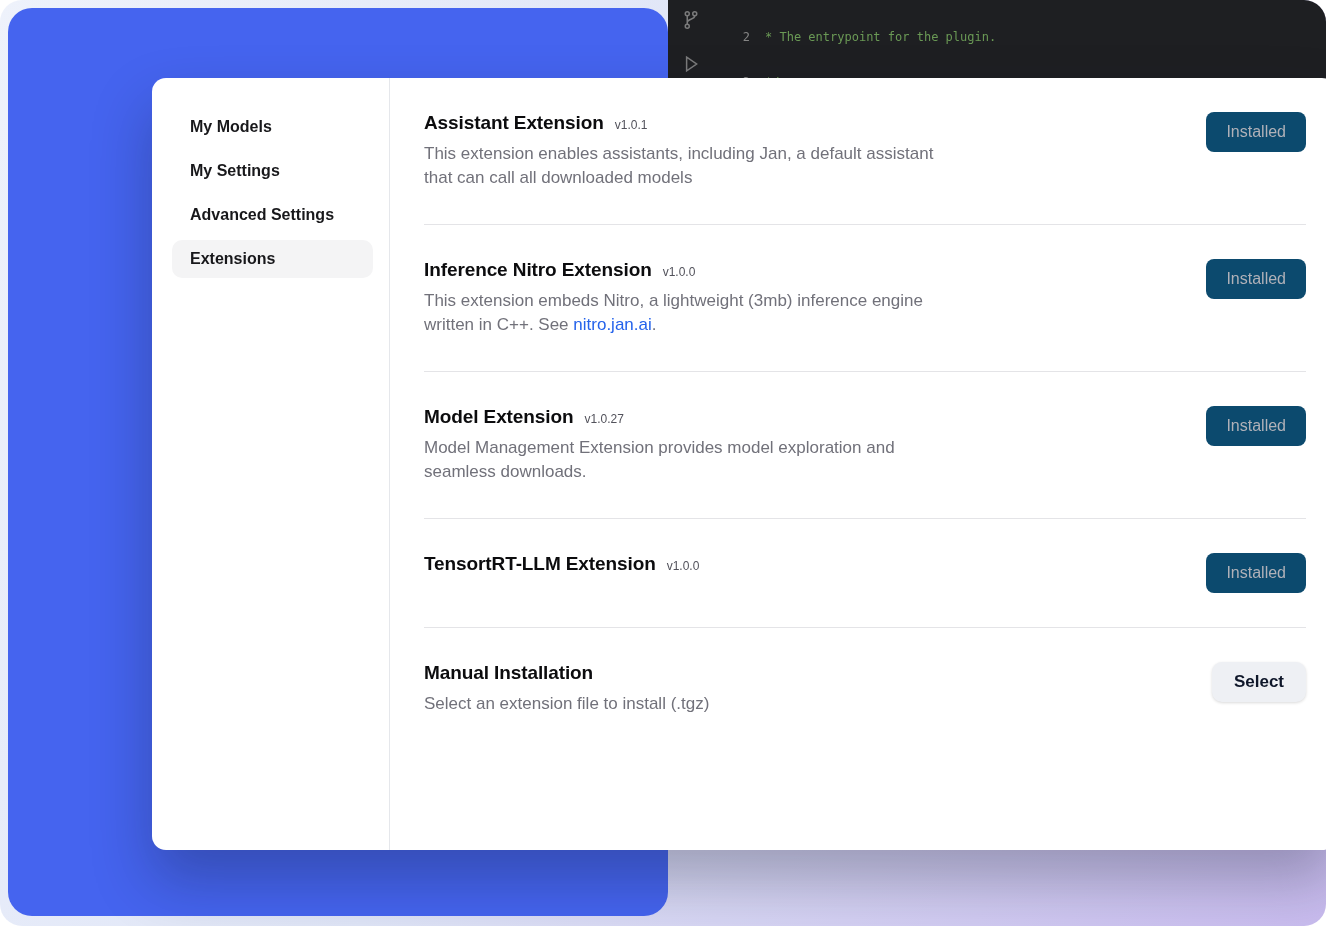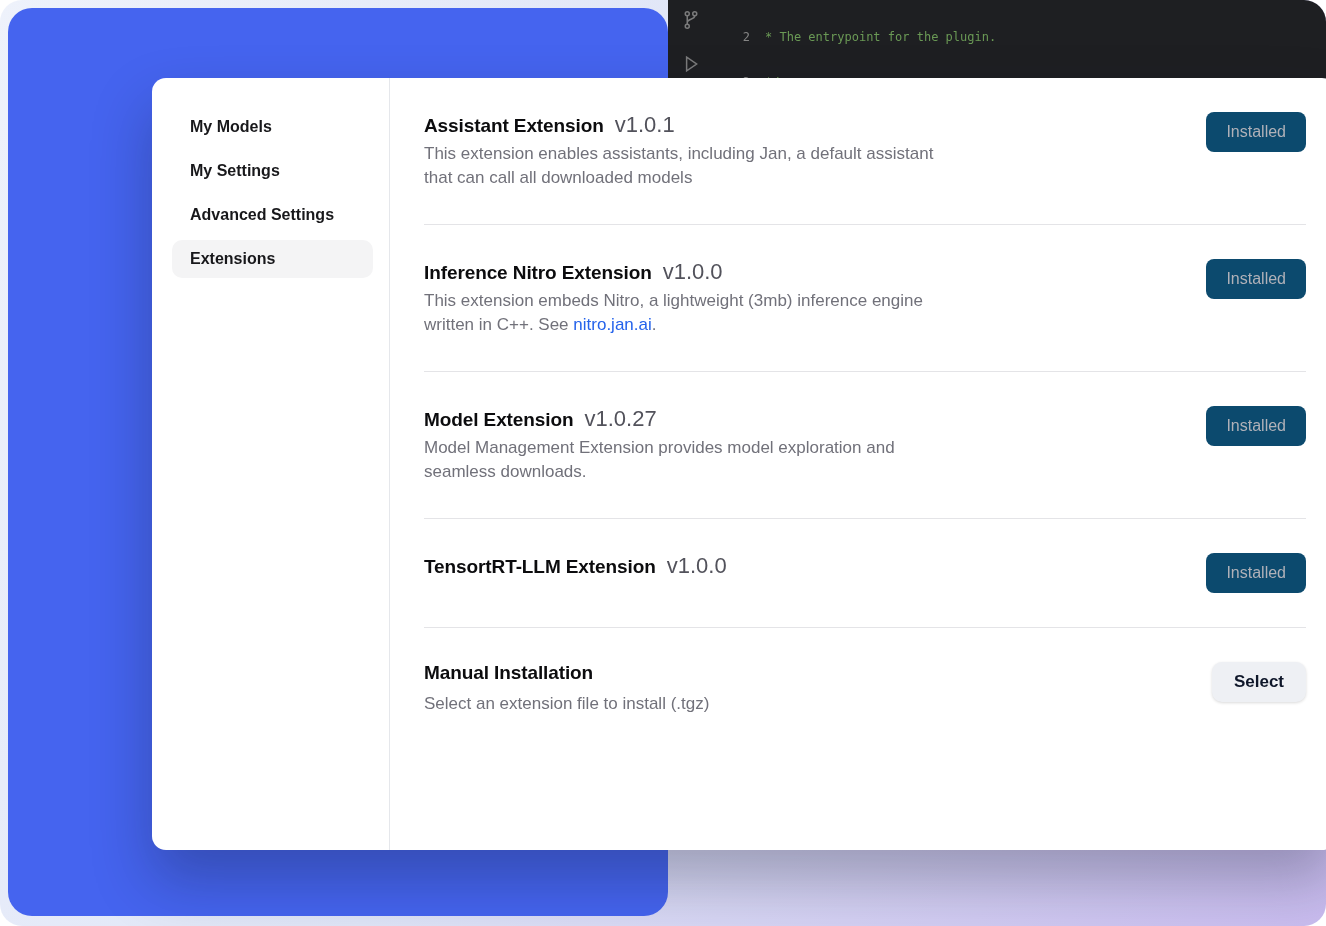--- a/index.html
+++ b/index.html
@@ -108,21 +108,21 @@
     display: flex;
     justify-content: space-between;
     align-items: flex-start;
     gap: 42px;
     padding: 34px 0;
     border-bottom: 1px solid #e4e4e7;
   }
   .row:last-child { border-bottom: none; }
   .row-title-line { display: flex; align-items: baseline; gap: 11px; height: 24px; }
   .row-title { font-size: 19px; font-weight: 700; color: #0c0c0e; letter-spacing: -0.1px; }
-  .row-version { font-size: 22px; color: #52525b; }
+  .row-version { font-size: 12px; color: #52525b; }
   .row-desc {
     margin-top: 6px;
     font-size: 17px;
     line-height: 24px;
     color: #71717a;
     max-width: 520px;
   }
   .row-desc .link { color: #2563eb; text-decoration: none; cursor: pointer; }
 
   .btn {

